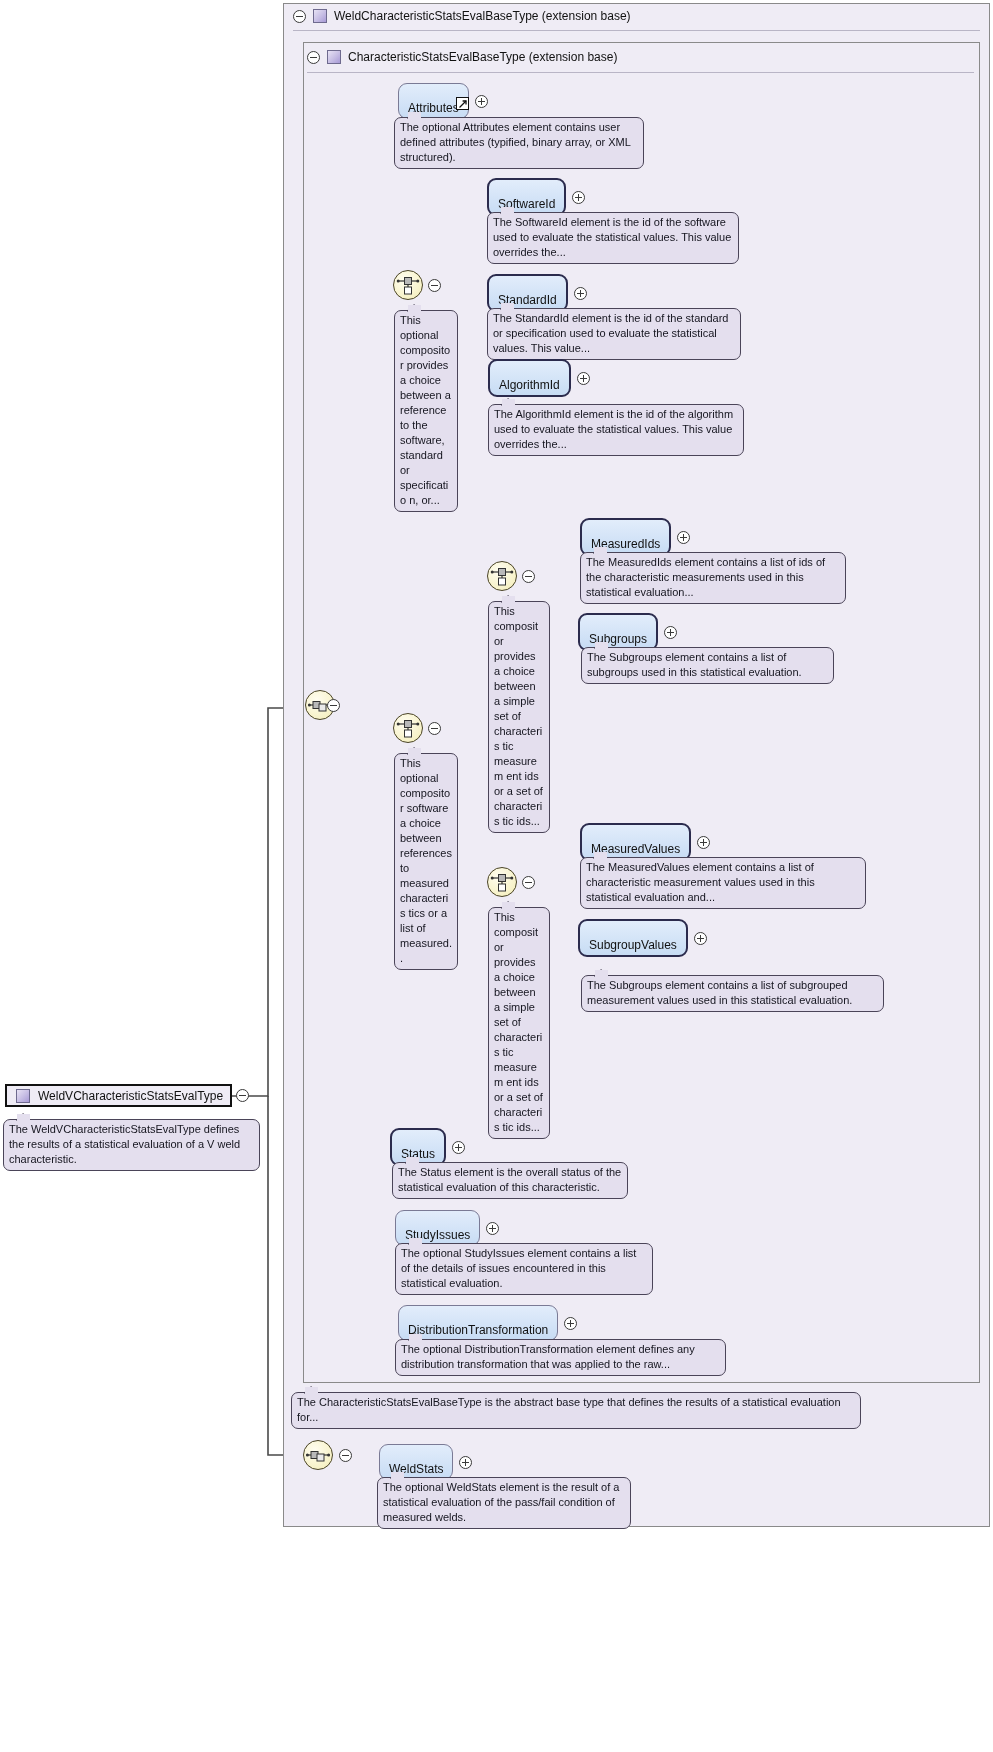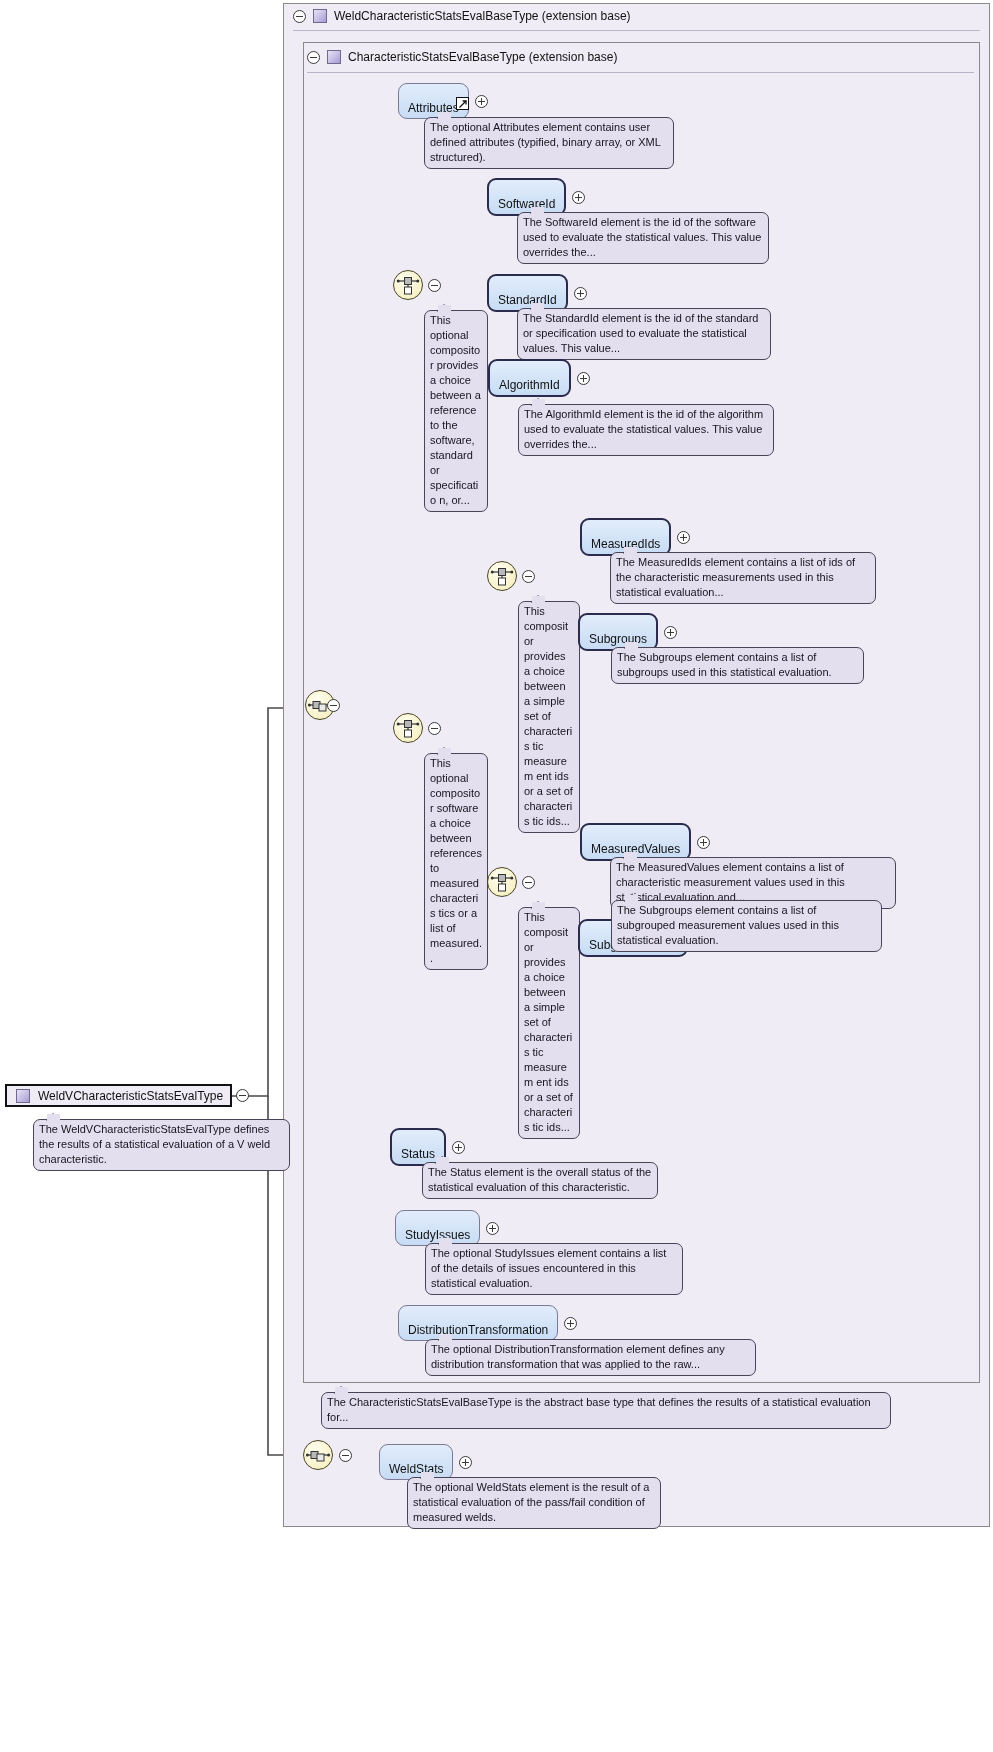--- a/index.html
+++ b/index.html
@@ -39,21 +39,21 @@
   .node .circ{margin-left:6px;}
 
   
   .rootbox{position:absolute;display:flex;align-items:center;gap:8px;
     border:2px solid #111;background:#efecf5;padding:3px 9px;box-sizing:border-box;}
   .rootbox .rlabel{font-size:12px;color:#111;white-space:nowrap;}
 
   
   .ann{position:absolute;box-sizing:border-box;
     background:#e4dfee;border:1px solid #4a4458;border-radius:7px;
-    font-size:11px;line-height:15px;color:#15151f;padding:2px 5px 3px;margin-left:30px;}
+    font-size:11px;line-height:15px;color:#15151f;padding:2px 5px 3px;}
   .ann .notch{position:absolute;top:-7px;left:12px;width:16px;height:8px;overflow:hidden;}
   .ann .notch::before{content:"";position:absolute;left:0;top:7px;width:8px;height:1px;
      background:#4a4458;transform-origin:left bottom;transform:rotate(-43deg);}
   .ann .notch::after{content:"";position:absolute;left:7px;top:0px;width:9px;height:1px;
      background:#4a4458;transform-origin:left top;transform:rotate(42deg);}
   .ann .notchfill{position:absolute;top:-6px;left:13px;width:13px;height:7px;background:#e4dfee;}
   .ann.narrow{word-break:break-word;}
 
   
   .comp{position:absolute;width:30px;height:30px;border-radius:50%;
@@ -286,21 +286,21 @@
   </div>
   <div class="ann" style="left:580px;top:857px;width:286px;">
     <span class="notch"></span><span class="notchfill"></span>
     <span>The MeasuredValues element contains a list of characteristic measurement values used in this statistical evaluation and...</span>
   </div>
 
   <div class="node" style="left:578px;top:919px;">
     <span class="pill req">SubgroupValues</span>
     <span class="circ plus"></span>
   </div>
-  <div class="ann" style="left:581px;top:900px;width:271px;">
+  <div class="ann" style="left:581px;top:975px;width:303px;">
     <span class="notch"></span><span class="notchfill"></span>
     <span>The Subgroups element contains a list of subgrouped measurement values used in this statistical evaluation.</span>
   </div>
 
   <div class="node" style="left:390px;top:1128px;">
     <span class="pill req">Status</span>
     <span class="circ plus"></span>
   </div>
   <div class="ann" style="left:392px;top:1162px;width:236px;">
     <span class="notch"></span><span class="notchfill"></span>

